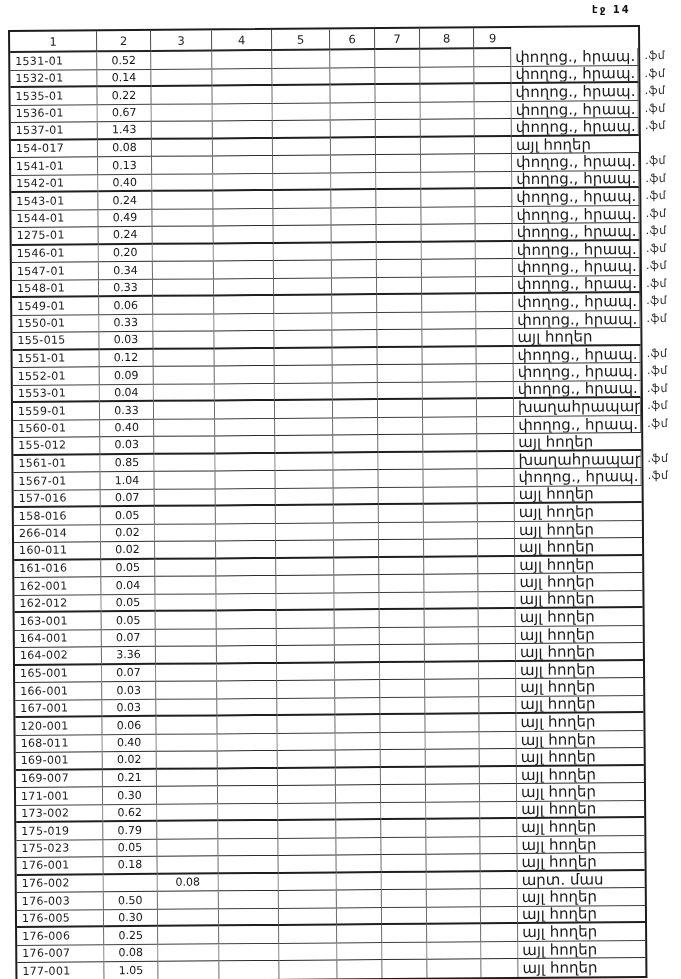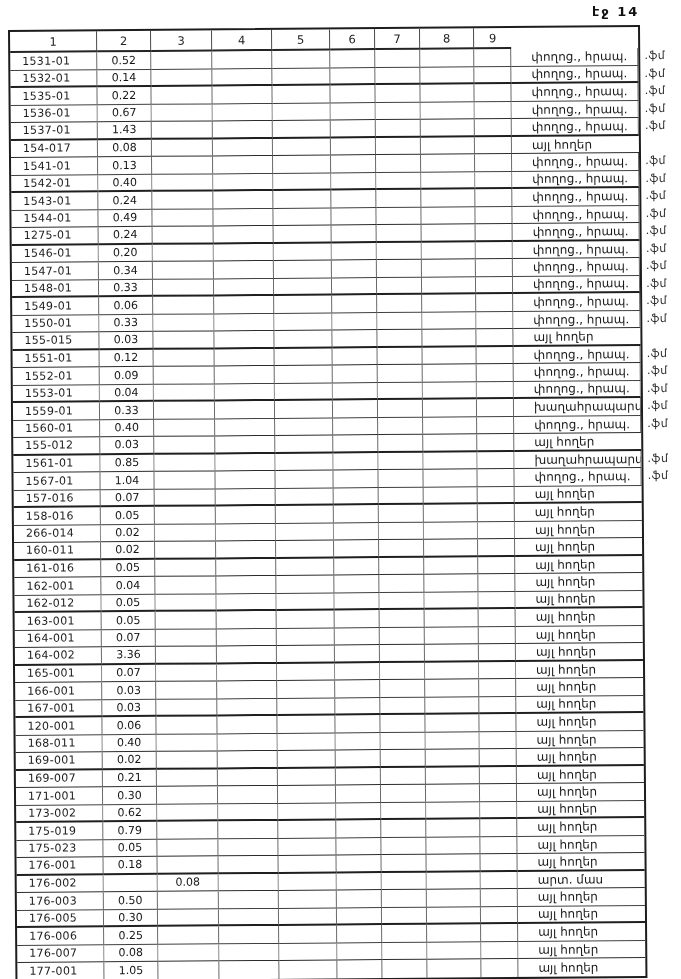--- a/index.html
+++ b/index.html
@@ -3,21 +3,21 @@
 <meta charset="utf-8">
 <style>
   html,body{margin:0;padding:0;}
   body{
     width:681px;height:979px;position:relative;overflow:hidden;
     background:#ffffff;color:#1c1c1c;
     font-family:"DejaVu Sans", sans-serif;
   }
   .page-title{
     position:absolute;top:4px;left:592px;
-    font-size:13px;font-weight:bold;letter-spacing:2px;color:#111;
+    font-size:10px;font-weight:bold;letter-spacing:2px;color:#111;
   }
   .table-wrap{
     position:absolute;left:8px;top:30px;width:632px;
     transform:rotate(-0.45deg);transform-origin:0 0;
   }
   .grid{
     border:2px solid #1d1d1d;
     background:#fff;
   }
   .thead,.trow{
@@ -39,23 +39,23 @@
     overflow:hidden;white-space:nowrap;
     display:flex;align-items:center;
   }
   .cell:last-child{border-right:none;}
   .thead .cell:last-child{border-right:none;}
   
   .trow:nth-child(odd) .cell{border-bottom-color:#2c2c2c;}
   .trow:nth-child(3n) .cell{border-bottom-width:2px;border-bottom-color:#1f1f1f;}
   .trow:nth-child(4n+1) .cell{border-right-color:#8a8a8a;}
   .trow:last-child .cell{border-bottom:none;}
-  .c1{padding-left:12px;font-size:11px;letter-spacing:0.3px;color:#1b1b1b;}
+  .c1{padding-left:5px;font-size:11px;letter-spacing:0.3px;color:#1b1b1b;}
   .c2,.c3{justify-content:center;font-size:11px;color:#161616;}
-  .c10{padding-left:20px;font-size:12px;color:#1b1b1b;}
+  .c10{padding-left:4px;font-size:15px;color:#1b1b1b;}
   .margin-mark{
     position:absolute;right:-27px;top:1px;
     font-size:11px;color:#2e2e2e;letter-spacing:0.5px;
   }
 </style>
 </head>
 <body>
 
 <div class="page-title">էջ 14</div>
 

